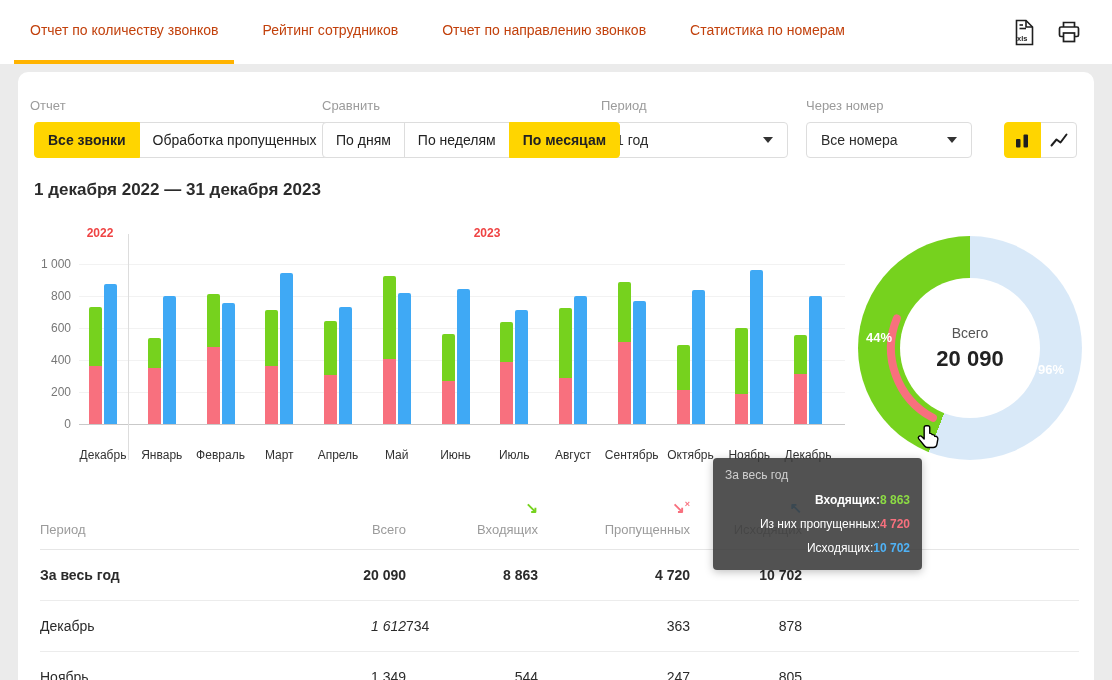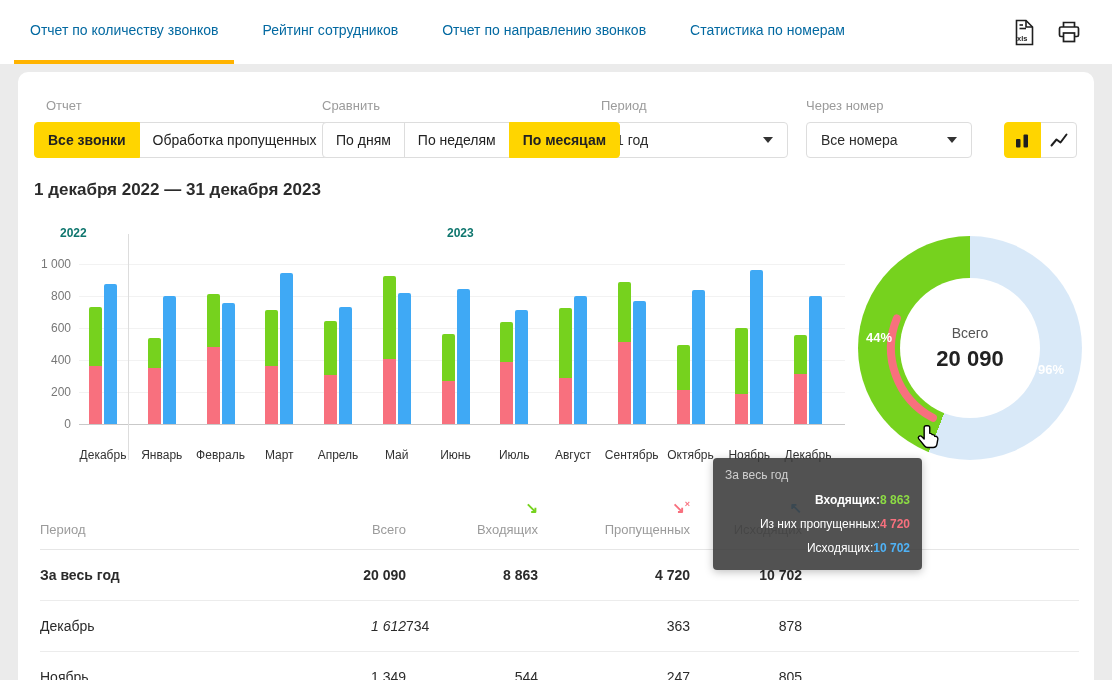--- a/index.html
+++ b/index.html
@@ -2,31 +2,31 @@
 <html><head>
 <meta charset="utf-8">
 <style>
   html,body{margin:0;padding:0}
   body{width:1112px;height:680px;background:#ebebeb;font-family:"Liberation Sans",sans-serif;overflow:hidden;position:relative;color:#2b2b2b}
   svg text{font-family:"Liberation Sans",sans-serif}
 
   
   .topbar{position:absolute;top:0;left:0;right:0;height:64px;background:#fff;display:flex;align-items:stretch;padding:0 28px 0 14px;box-sizing:border-box}
   .tabs{display:flex;gap:12px}
-  .tab{display:flex;align-items:center;padding:0 16px;font-size:14px;color:#0369a1;border-bottom:4px solid transparent;white-space:nowrap;cursor:pointer;box-sizing:border-box}
+  .tab{display:flex;align-items:center;padding:0 16px;font-size:14px;color:#c2410c;border-bottom:4px solid transparent;white-space:nowrap;cursor:pointer;box-sizing:border-box}
   .tab.active{border-bottom-color:#FFB300}
   .topbar-icons{margin-left:auto;display:flex;align-items:center;gap:16px}
   .icon-btn{background:none;border:none;padding:2px;cursor:pointer;display:flex;align-items:center}
 
   
   .card{position:absolute;left:18px;right:18px;top:72px;height:640px;background:#fff;border-radius:10px;overflow:hidden}
 
   
   .filter-label{position:absolute;top:26px;font-size:13px;color:#9b9b9b}
-  .lab-report{left:28px}.lab-compare{left:304px}.lab-period{left:583px}.lab-number{left:788px}
+  .lab-report{left:12px}.lab-compare{left:304px}.lab-period{left:583px}.lab-number{left:788px}
   .btn-group{position:absolute;top:50px;height:36px;display:flex}
   .g-report{left:16px}
   .g-compare{left:304px}
   .gbtn{height:36px;padding:0 13px;font-size:14px;background:#fff;border:1px solid #ddd;display:flex;align-items:center;box-sizing:border-box;cursor:pointer;color:#222;font-family:inherit;white-space:nowrap}
   .gbtn + .gbtn{margin-left:-1px}
   .gbtn.active{background:#FFD500;border-color:#FFD500;font-weight:700;z-index:1}
   .btn-group .gbtn:first-child{border-radius:4px 0 0 4px}
   .btn-group .gbtn:last-child{border-radius:0 4px 4px 0}
   .select{position:absolute;top:50px;height:36px;border:1px solid #ddd;border-radius:4px;background:#fff;display:flex;align-items:center;justify-content:space-between;padding:0 14px;box-sizing:border-box;font-size:14px;cursor:pointer}
   .sel-period{left:583px;width:187px}
@@ -39,21 +39,21 @@
   .ct-btn.active{background:#FFD500;border-color:#FFD500;z-index:1}
 
   .date-range{position:absolute;left:16px;top:108px;margin:0;font-size:17px;font-weight:700;color:#2b2b2b}
 
   
   #chart{position:absolute;left:15px;top:150px;width:830px;height:300px}
   .grid{position:absolute;left:46px;width:766px;height:1px;background:#f2f2f2}
   .grid.zero{background:#c9c9c9}
   .ylab{position:absolute;left:0;width:38px;text-align:right;font-size:12px;color:#777}
   .vsep{position:absolute;left:95px;top:12px;height:226px;width:1px;background:#ddd}
-  .yr{position:absolute;top:4px;font-size:12px;font-weight:700;color:#0f766e;width:80px;text-align:left}
+  .yr{position:absolute;top:4px;font-size:12px;font-weight:700;color:#ef4444;width:80px;text-align:center}
   .bar{position:absolute;width:13px}
   .mlab{position:absolute;top:226px;width:72px;text-align:center;font-size:12px;color:#333}
 
   
   .donut{position:absolute;left:840px;top:164px;width:224px;height:224px}
   .donut-ring{position:absolute;left:0;top:0;width:224px;height:224px;border-radius:50%}
   .donut-arc{position:absolute;left:0;top:0}
   .donut-hole{position:absolute;left:42px;top:42px;width:140px;height:140px;border-radius:50%;background:#fff;display:flex;flex-direction:column;align-items:center;justify-content:center}
   .donut-center-label{font-size:14px;color:#555;margin-bottom:5px}
   .donut-center-value{font-size:22px;font-weight:700;color:#222}

